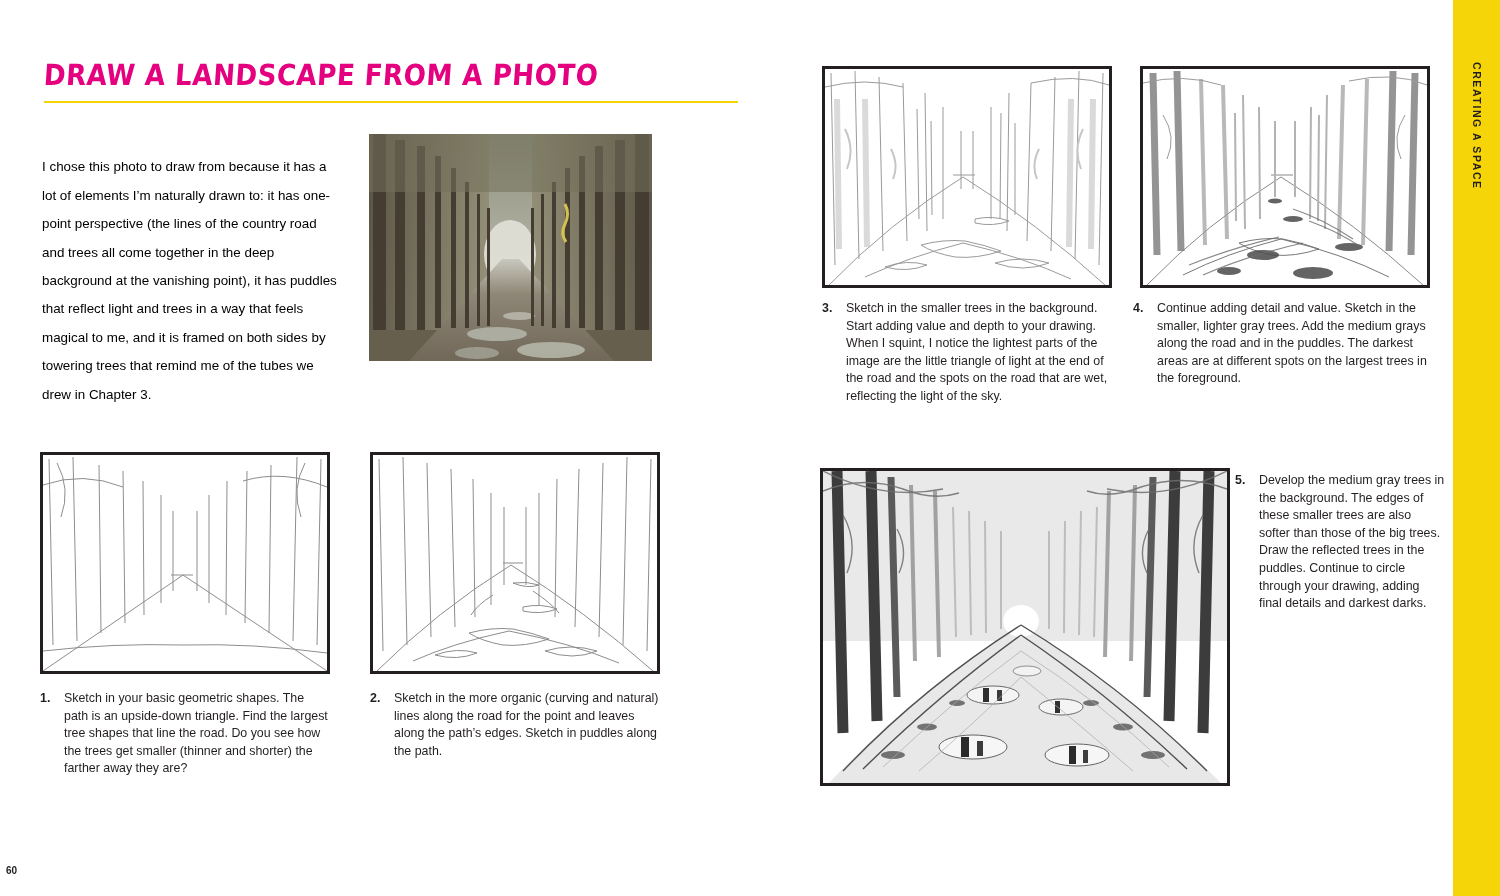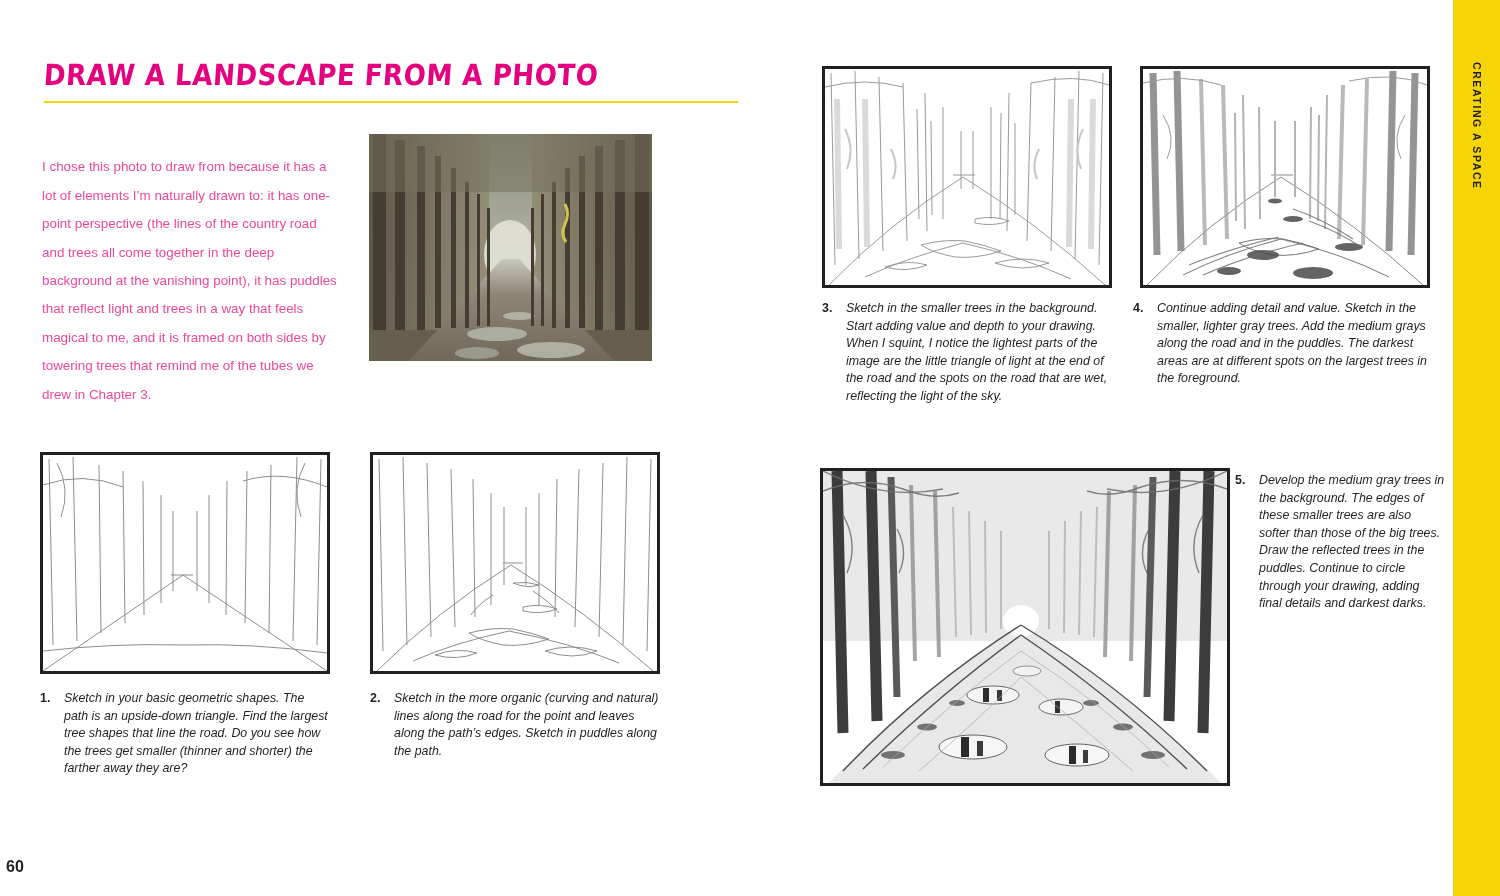--- a/index.html
+++ b/index.html
@@ -61,21 +61,21 @@
   }
 
   
   .intro {
     position: absolute;
     left: 42px;
     top: 140px;
     width: 300px;
     font-size: 13.4px;
     line-height: 28.4px;
-    color: #ec4899;
+    color: #000000;
   }
 
   
   .photo {
     position: absolute;
     left: 369px;
     top: 134px;
     width: 283px;
     height: 227px;
     overflow: hidden;
@@ -105,33 +105,33 @@
     display: flex;
     font-size: 12.4px;
     line-height: 17.6px;
     color: #231f20;
   }
   .step-num {
     font-weight: bold;
     width: 24px;
     flex: 0 0 24px;
   }
-  .step-text { flex: 1 1 auto; font-style: italic; }
+  .step-text { flex: 1 1 auto; }
 
   #step1 { left: 40px;  top: 690px; width: 290px; }
   #step2 { left: 370px; top: 690px; width: 290px; }
   #step3 { left: 822px; top: 300px; width: 295px; }
   #step4 { left: 1133px;top: 300px; width: 300px; }
   #step5 { left: 1235px;top: 472px; width: 210px; }
 
   
   .folio {
     position: absolute;
     bottom: 20px;
-    font-size: 16px;
+    font-size: 10px;
     font-weight: bold;
     color: #231f20;
   }
   .folio-left  { left: 6px; }
   .folio-right { right: 5px; }
 
   .gutter {
     position: absolute;
     left: 749px;
     top: 0;

